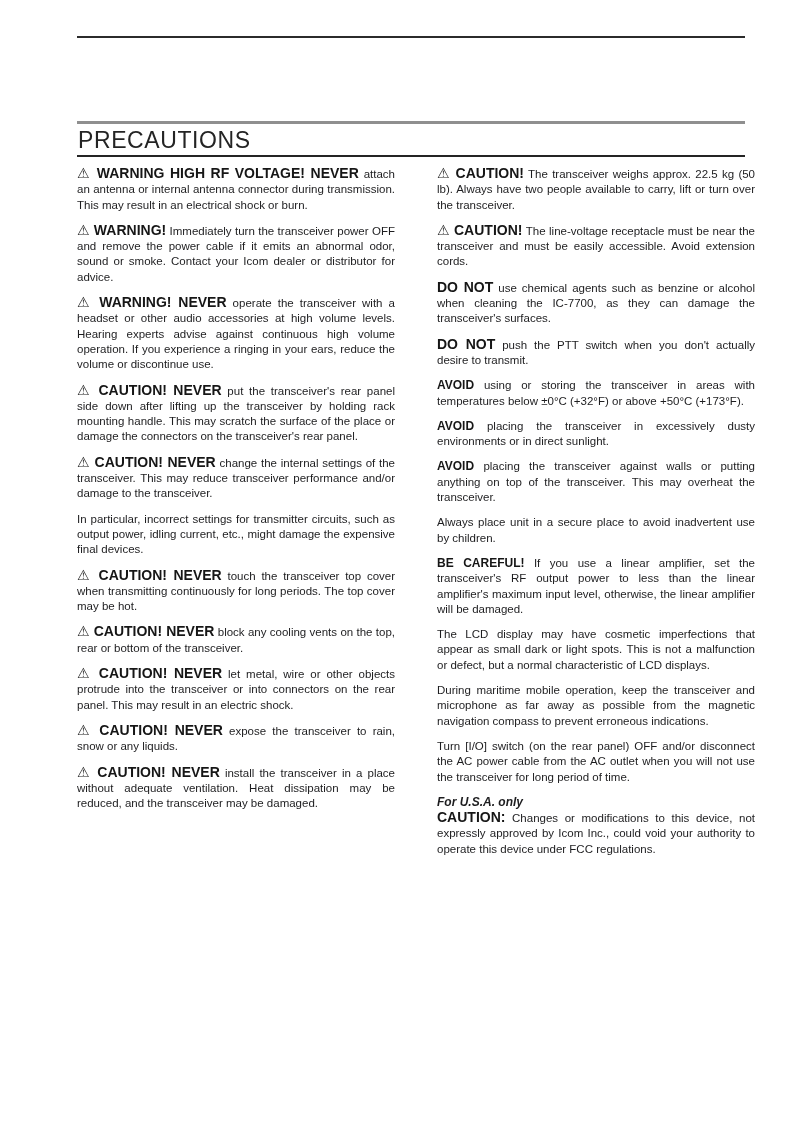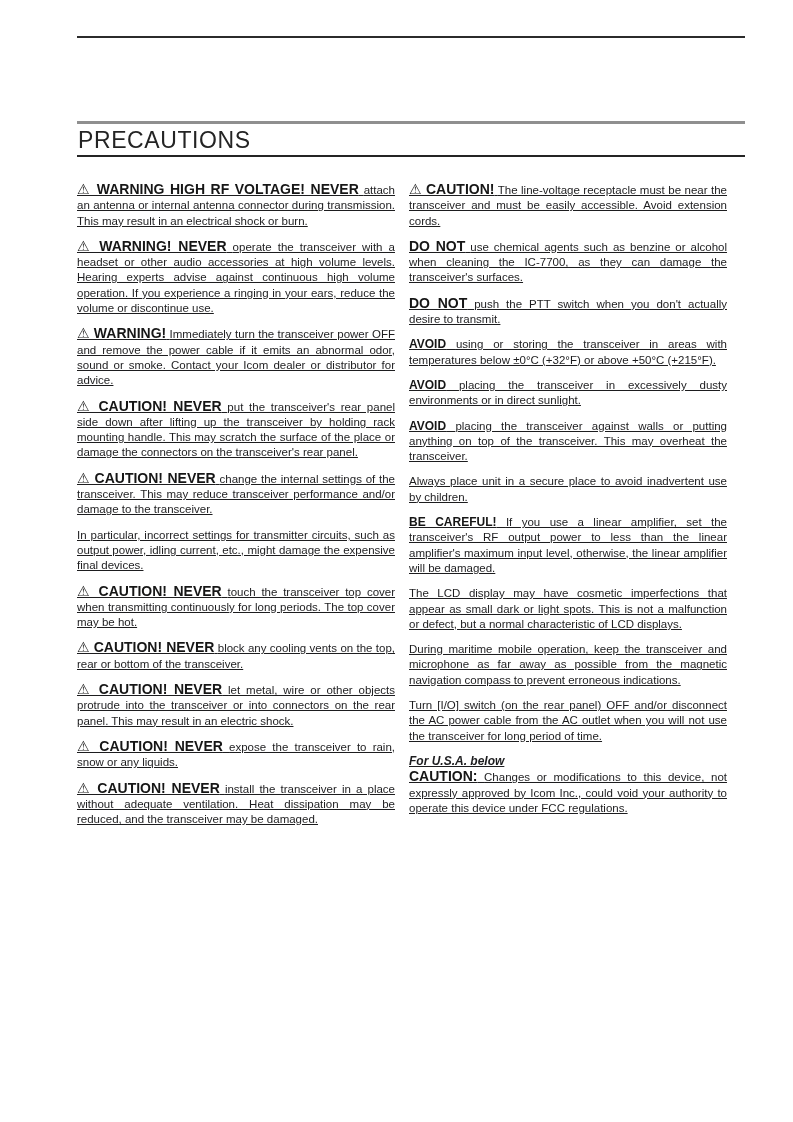--- a/index.html
+++ b/index.html
@@ -43,26 +43,25 @@
     line-height: 1.05;
     padding: 2px 0 3px 1px;
     margin: 0;
   }
   .header-underline {
     height: 2px;
     background: #242424;
   }
   .columns {
     position: absolute;
-    top: 182px;
+    top: 166px;
     left: 77px;
     width: 668px;
     display: flex;
-    gap: 14px;
-    text-decoration: underline;
+    gap: 42px;
   }
   .col {
     width: 318px;
     flex: 0 0 318px;
   }
   .para {
     font-size: 11.5px;
     line-height: 15.3px;
     text-align: justify;
     margin: 0 0 10px 0;
@@ -101,41 +100,42 @@
 
   <div class="header">
     <div class="header-graybar"></div>
     <h1 class="page-title">PRECAUTIONS</h1>
     <div class="header-underline"></div>
   </div>
 
   <div class="columns">
     <div class="col">
         <div class="para"><span class="lead lg">⚠ WARNING HIGH RF VOLTAGE! NEVER</span> <span>attach an antenna or internal antenna connector during transmission. This may result in an electrical shock or burn.</span></div>
+        <div class="para"><span class="lead lg">⚠ WARNING!</span> <span>Immediately turn the transceiver power OFF and remove the power cable if it emits an abnormal odor, sound or smoke. Contact your Icom dealer or distributor for advice.</span></div>
         <div class="para"><span class="lead lg">⚠ WARNING! NEVER</span> <span>operate the transceiver with a headset or other audio accessories at high volume levels. Hearing experts advise against continuous high volume operation. If you experience a ringing in your ears, reduce the volume or discontinue use.</span></div>
-        <div class="para"><span class="lead lg">⚠ WARNING!</span> <span>Immediately turn the transceiver power OFF and remove the power cable if it emits an abnormal odor, sound or smoke. Contact your Icom dealer or distributor for advice.</span></div>
         <div class="para"><span class="lead lg">⚠ CAUTION! NEVER</span> <span>put the transceiver's rear panel side down after lifting up the transceiver by holding rack mounting handle. This may scratch the surface of the place or damage the connectors on the transceiver's rear panel.</span></div>
         <div class="para"><span class="lead lg">⚠ CAUTION! NEVER</span> <span>change the internal settings of the transceiver. This may reduce transceiver performance and/or damage to the transceiver.</span></div>
         <div class="para"><span>In particular, incorrect settings for transmitter circuits, such as output power, idling current, etc., might damage the expensive final devices.</span></div>
         <div class="para"><span class="lead lg">⚠ CAUTION! NEVER</span> <span>touch the transceiver top cover when transmitting continuously for long periods. The top cover may be hot.</span></div>
         <div class="para"><span class="lead lg">⚠ CAUTION! NEVER</span> <span>block any cooling vents on the top, rear or bottom of the transceiver.</span></div>
         <div class="para"><span class="lead lg">⚠ CAUTION! NEVER</span> <span>let metal, wire or other objects protrude into the transceiver or into connectors on the rear panel. This may result in an electric shock.</span></div>
         <div class="para"><span class="lead lg">⚠ CAUTION! NEVER</span> <span>expose the transceiver to rain, snow or any liquids.</span></div>
         <div class="para"><span class="lead lg">⚠ CAUTION! NEVER</span> <span>install the transceiver in a place without adequate ventilation. Heat dissipation may be reduced, and the transceiver may be damaged.</span></div>
       </div>
     <div class="col">
+        <div class="para"><span class="lead lg">⚠ CAUTION!</span> <span>The transceiver weighs approx. 22.5 kg (50 lb). Always have two people available to carry, lift or turn over the transceiver.</span></div>
         <div class="para"><span class="lead lg">⚠ CAUTION!</span> <span>The line-voltage receptacle must be near the transceiver and must be easily accessible. Avoid extension cords.</span></div>
         <div class="para"><span class="lead lg">DO NOT</span> <span>use chemical agents such as benzine or alcohol when cleaning the IC-7700, as they can damage the transceiver's surfaces.</span></div>
         <div class="para"><span class="lead lg">DO NOT</span> <span>push the PTT switch when you don't actually desire to transmit.</span></div>
-        <div class="para"><span class="lead sm">AVOID</span> <span>using or storing the transceiver in areas with temperatures below ±0°C (+32°F) or above +50°C (+215°F).</span></div>
+        <div class="para"><span class="lead sm">AVOID</span> <span>using or storing the transceiver in areas with temperatures below ±0°C (+32°F) or above +50°C (+173°F).</span></div>
         <div class="para"><span class="lead sm">AVOID</span> <span>placing the transceiver in excessively dusty environments or in direct sunlight.</span></div>
         <div class="para"><span class="lead sm">AVOID</span> <span>placing the transceiver against walls or putting anything on top of the transceiver. This may overheat the transceiver.</span></div>
         <div class="para"><span>Always place unit in a secure place to avoid inadvertent use by children.</span></div>
         <div class="para"><span class="lead sm">BE CAREFUL!</span> <span>If you use a linear amplifier, set the transceiver's RF output power to less than the linear amplifier's maximum input level, otherwise, the linear amplifier will be damaged.</span></div>
         <div class="para"><span>The LCD display may have cosmetic imperfections that appear as small dark or light spots. This is not a malfunction or defect, but a normal characteristic of LCD displays.</span></div>
         <div class="para"><span>During maritime mobile operation, keep the transceiver and microphone as far away as possible from the magnetic navigation compass to prevent erroneous indications.</span></div>
         <div class="para"><span>Turn [I/O] switch (on the rear panel) OFF and/or disconnect the AC power cable from the AC outlet when you will not use the transceiver for long period of time.</span></div>
-        <div class="para"><div class="para-heading">For U.S.A. below</div><span class="lead lg">CAUTION:</span> <span>Changes or modifications to this device, not expressly approved by Icom Inc., could void your authority to operate this device under FCC regulations.</span></div>
+        <div class="para"><div class="para-heading">For U.S.A. only</div><span class="lead lg">CAUTION:</span> <span>Changes or modifications to this device, not expressly approved by Icom Inc., could void your authority to operate this device under FCC regulations.</span></div>
       </div>
   </div>
 
   <div class="page-number">ii</div>
 </div>
 
 </body></html>

